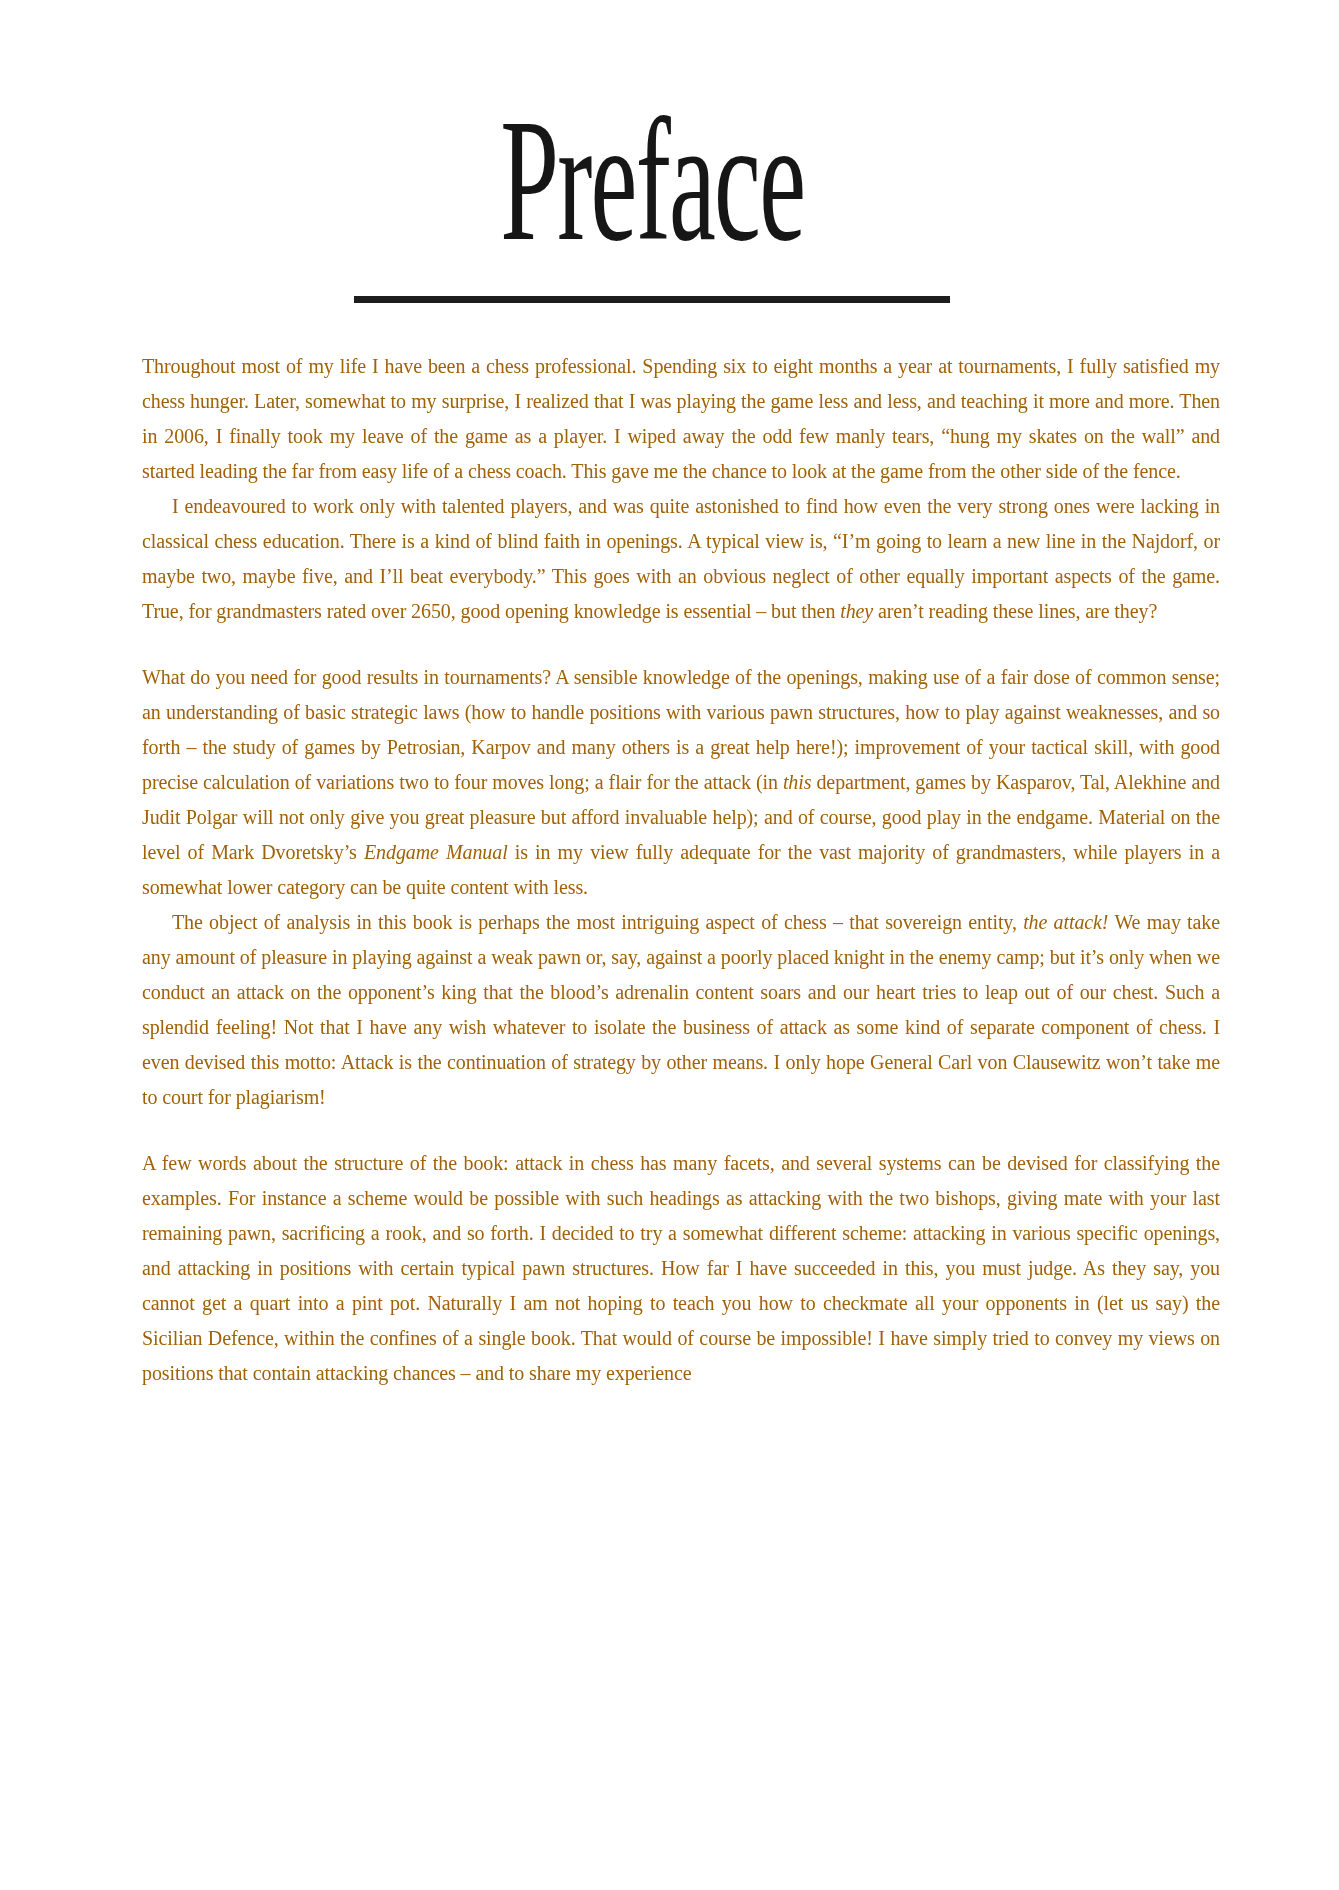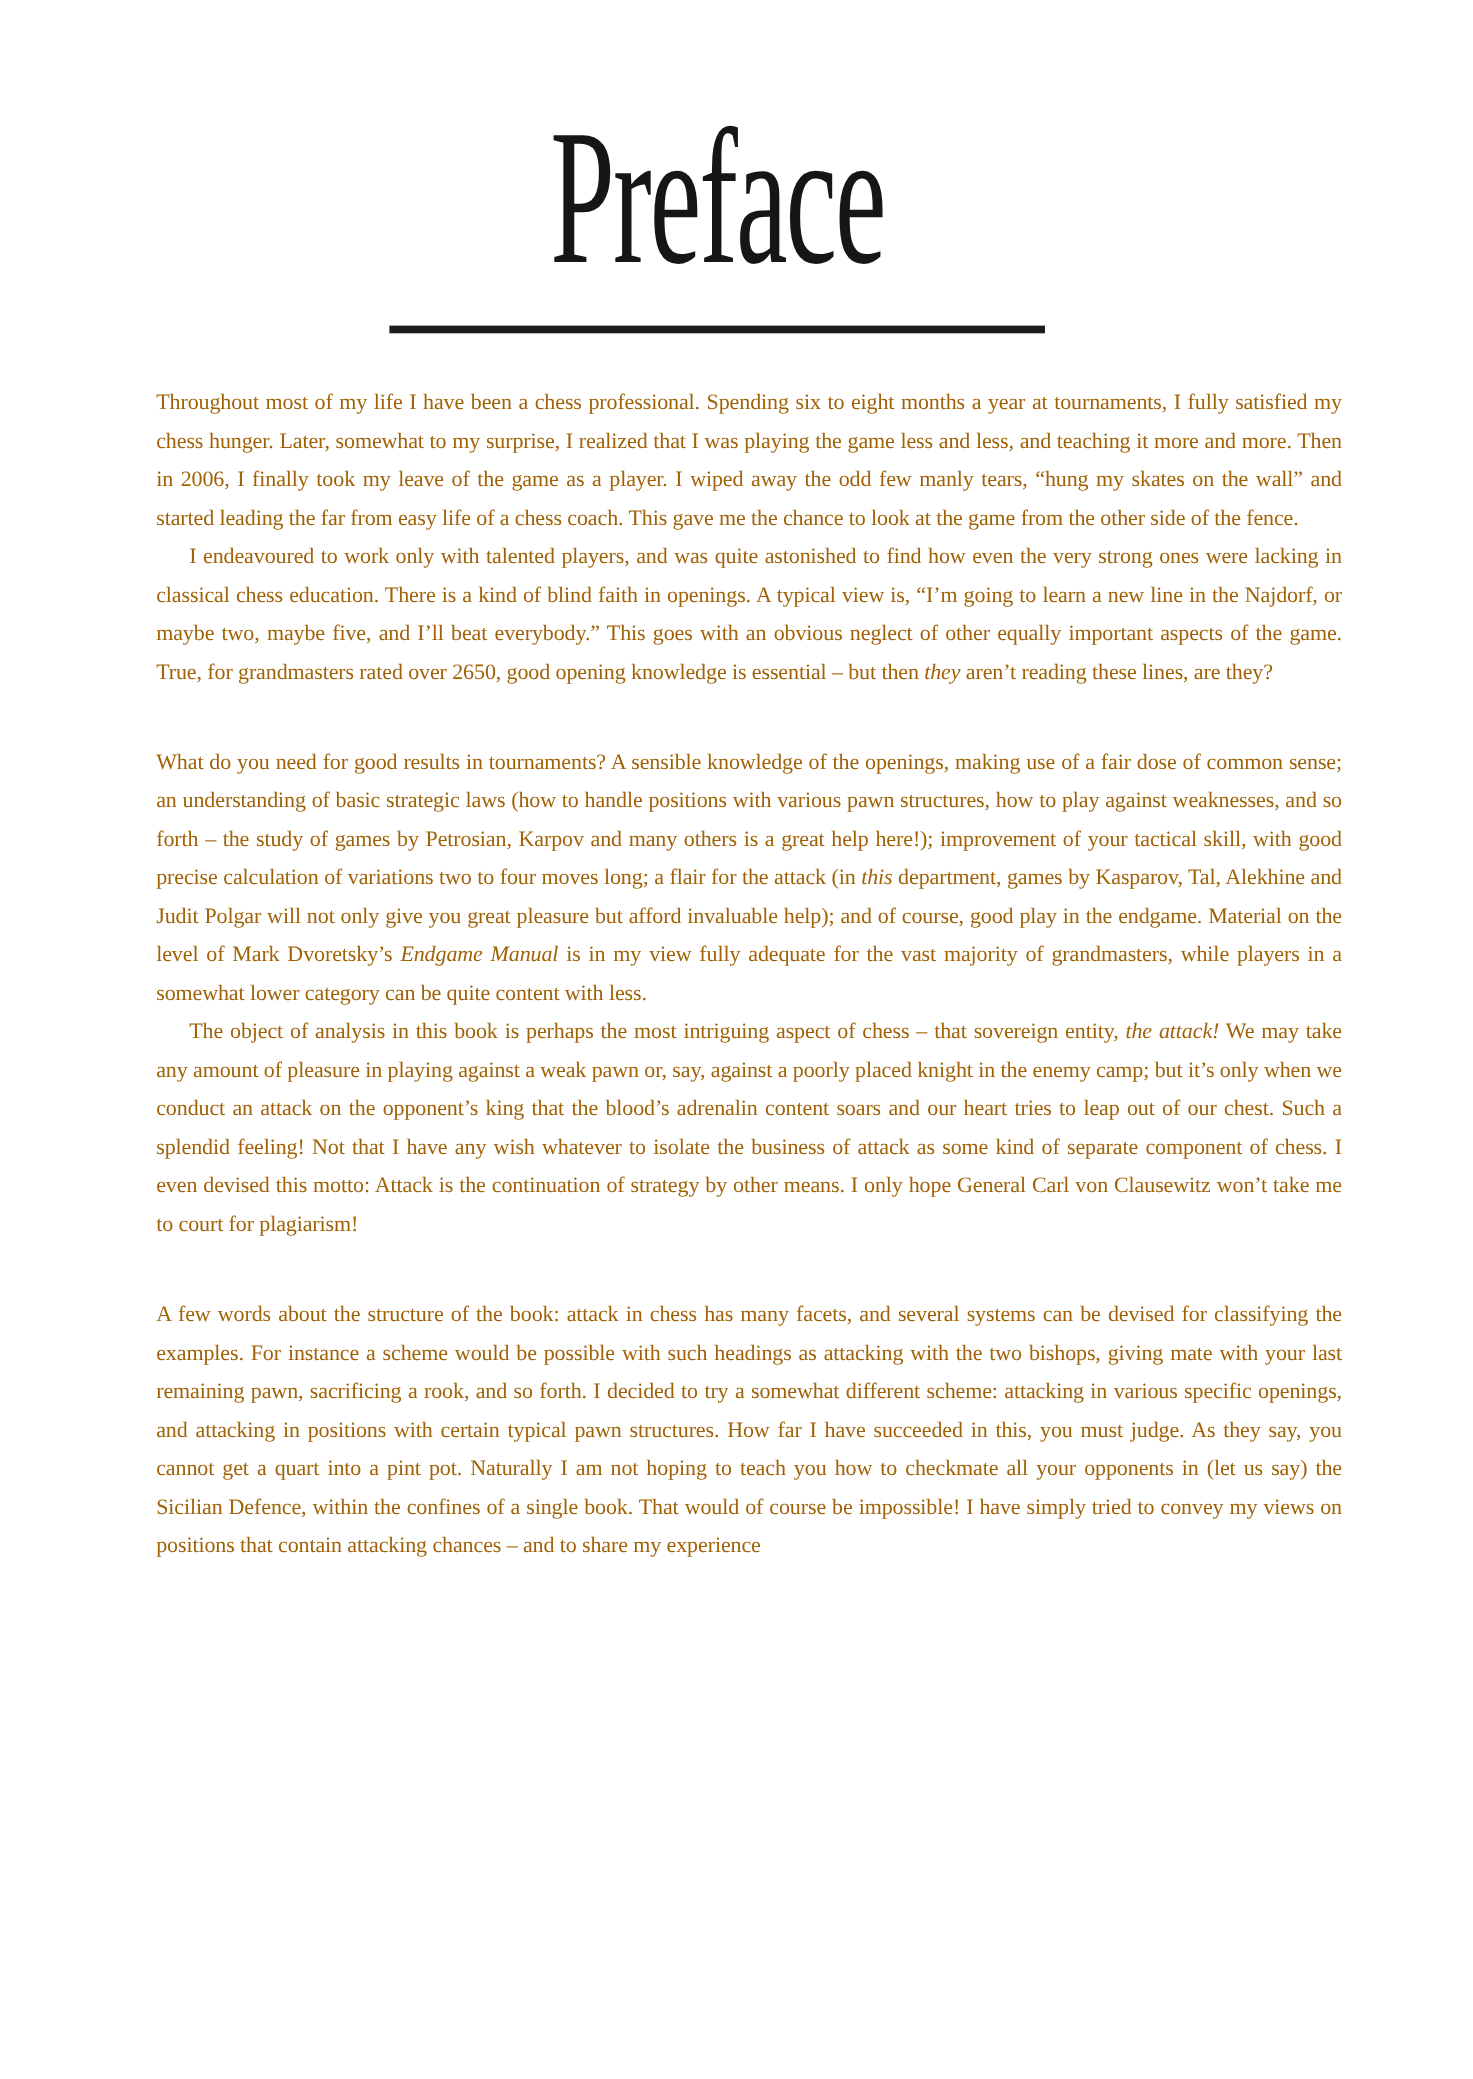--- a/index.html
+++ b/index.html
@@ -49,21 +49,21 @@
     line-height: 35px;
     letter-spacing: -0.1px;
     text-align: justify;
     color: #a16207;
   }
   .body-col p {
     margin: 0;
     padding: 0;
   }
   .body-col p.spaced {
-    margin-top: 47px;
+    margin-top: 31px;
   }
   .body-col p.indent {
     text-indent: 30px;
   }
   .body-col em {
     font-style: italic;
   }
 </style>
 </head>
 <body>

